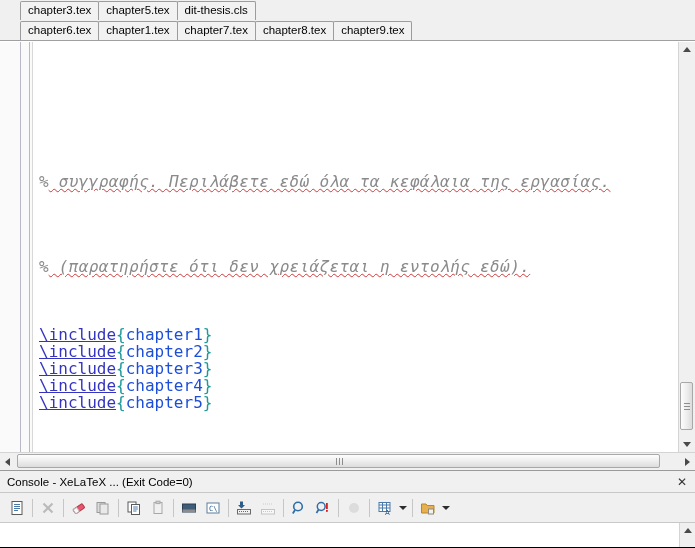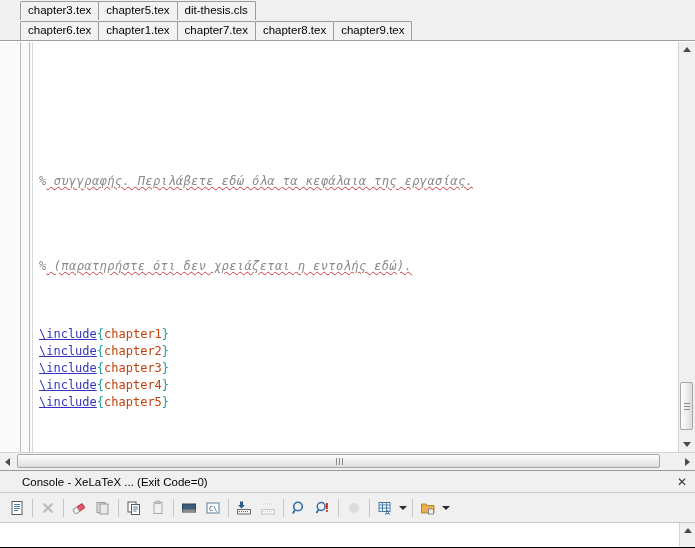--- a/index.html
+++ b/index.html
@@ -129,31 +129,31 @@
     background: #b9b9c6;
   }
   .gutter .sep.s1 { left: 20px; }
   .gutter .sep.s2 { left: 29px; }
 
   .code {
     flex: 1 1 auto;
     position: relative;
     padding: 3px 0 0 6px;
     font-family: "DejaVu Sans Mono", "Liberation Mono", monospace;
-    font-size: 12px;
+    font-size: 16px;
     line-height: 17px;
     white-space: pre;
     overflow: hidden;
     background: #fff;
     color: #000;
   }
   .line { height: 17px; white-space: pre; }
   .cmd-u { color: #3434c0; text-decoration: underline; }
   .brace { color: #1e9a9a; }
-  .arg   { color: #c2410c; }
+  .arg   { color: #1d4ed8; }
   .comment {
     color: #8a8a8a;
     font-style: italic;
   }
   .greek {
     color: #8a8a8a;
     font-style: italic;
     text-decoration: underline;
     text-decoration-style: wavy;
     text-decoration-color: #cc3b3b;
@@ -250,21 +250,21 @@
   
   .console {
     flex: 0 0 auto;
     background: #f0f0f0;
     border-top: 1px solid #9a9a9a;
   }
   .console-header {
     height: 21px;
     display: flex;
     align-items: center;
-    padding: 0 6px 0 22px;
+    padding: 0 6px 0 7px;
     border-bottom: 1px solid #c8c8c8;
     background: #f0f0f0;
   }
   .console-title {
     font-size: 11.5px;
     color: #000;
     flex: 1 1 auto;
     font-family: "Liberation Sans", sans-serif;
   }
   .close-x {

